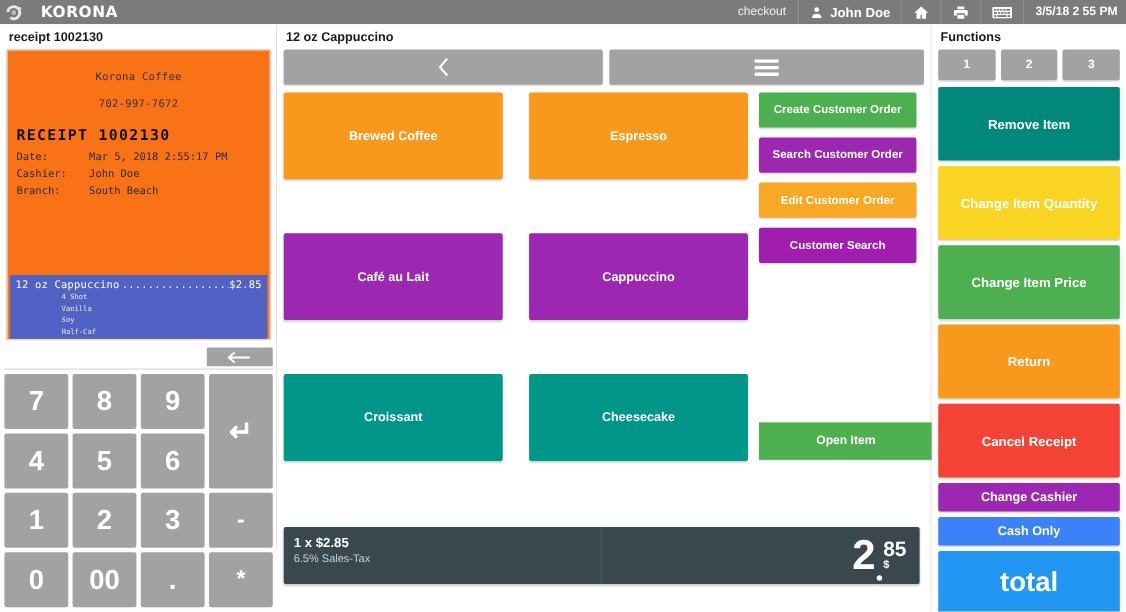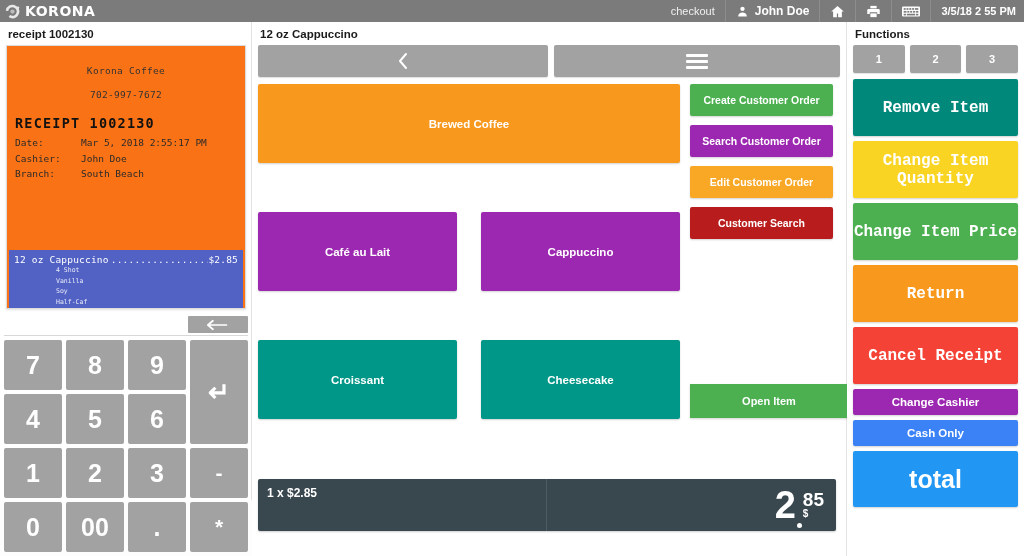--- a/index.html
+++ b/index.html
@@ -11,21 +11,21 @@
   }
   #app { position: relative; width: 1024px; height: 556px; background: #fdfdfd; }
 
   
   .topbar {
     position: absolute; left: 0; top: 0; width: 1024px; height: 22px;
     background: #7b7b7b;
     display: flex; align-items: center;
     color: #ffffff;
   }
-  .brand { display: flex; align-items: flex-start; gap: 4px; padding-left: 4px; }
+  .brand { display: flex; align-items: flex-start; gap: 16px; padding-left: 4px; }
   .brand-logo { width: 17px; height: 17px; flex: 0 0 auto; }
   .brand-name {
     font-size: 14px; font-weight: bold; letter-spacing: 0.5px;
     color: #ffffff; font-family: "DejaVu Sans", sans-serif;
   }
   .top-spacer { flex: 1 1 auto; }
   .top-right { display: flex; align-items: center; height: 22px; }
   .top-cell {
     display: flex; align-items: center; justify-content: center;
     height: 22px; padding: 12px 10px;
@@ -187,21 +187,21 @@
     box-shadow: 0 1px 1px rgba(0,0,0,0.12);
     font-family: "Liberation Sans", sans-serif;
   }
   .fn-list { padding: 0 6px; }
   .fn-btn {
     display: block; width: 100%; border: none; border-radius: 2px;
     color: #ffffff; font-weight: bold; cursor: pointer; margin-bottom: 5px;
     box-shadow: 0 1px 2px rgba(0,0,0,0.18);
     font-family: "Liberation Sans", sans-serif;
   }
-  .fn-tall { height: 57px; font-size: 16px; font-family: Liberation Mono, monospace; }
+  .fn-tall { height: 67px; font-size: 12px; }
   .fn-short { height: 26px; font-size: 11.5px; }
   .fn-total { height: 56px; font-size: 25px; font-weight: bold; }
 </style>
 </head>
 <body>
 
 <div id="app">
 
   <div class="topbar">
     <div class="brand">
@@ -346,45 +346,47 @@
           <i></i>
             <i></i>
             <i></i>
         </span>
       </button>
     </div>
 
     <div class="products">
       <div class="prow gap-row">
         <button class="tile" style="background:#f8981d">Brewed Coffee</button>
+        <button class="tile" style="background:#f8981d">Espresso</button>
       </div>
       <div class="prow gap-row">
         <button class="tile" style="background:#9c27b0">Café au Lait</button>
         <button class="tile" style="background:#9c27b0">Cappuccino</button>
       </div>
       <div class="prow">
         <button class="tile" style="background:#009688">Croissant</button>
         <button class="tile" style="background:#009688">Cheesecake</button>
       </div>
     </div>
 
     <div class="cust-actions">
       <button class="act-btn" style="background:#4caf50">Create Customer Order</button>
       <button class="act-btn" style="background:#9c27b0">Search Customer Order</button>
       <button class="act-btn" style="background:#f9a825">Edit Customer Order</button>
-      <button class="act-btn" style="background:#b91c1c">Customer Search</button>
+      <button class="act-btn" style="background:#a21caf">Customer Search</button>
     </div>
 
     <div class="open-item-wrap">
       <button class="open-item">Open Item</button>
     </div>
 
     <div class="total-bar">
       <div class="tb-left">
         <div class="tb-qty">1 x $2.85</div>
+        <div class="tb-tax">6.5% Sales-Tax</div>
       </div>
       <div class="tb-mid"></div>
       <div class="tb-price">
         <span class="price-int">2</span>
         <span class="price-dot"></span>
         <span class="price-stack">
           <span class="price-dec">85</span>
           <span class="price-cur">$</span>
         </span>
       </div>

